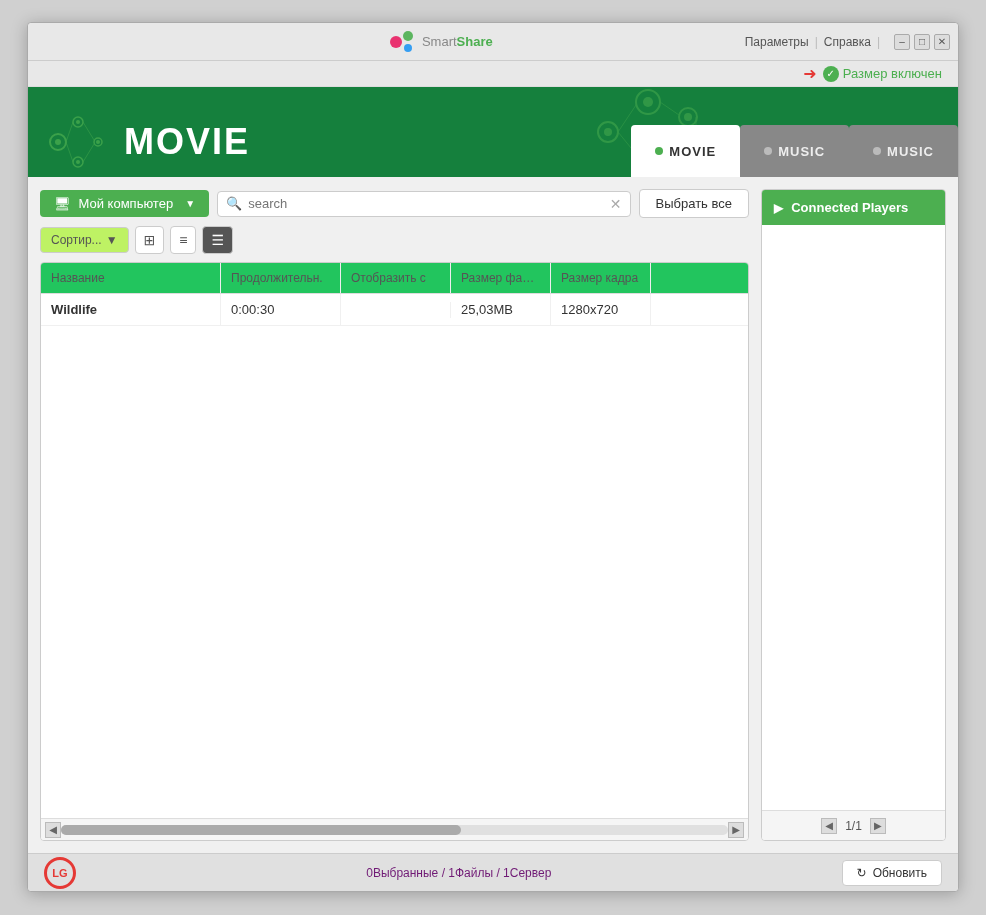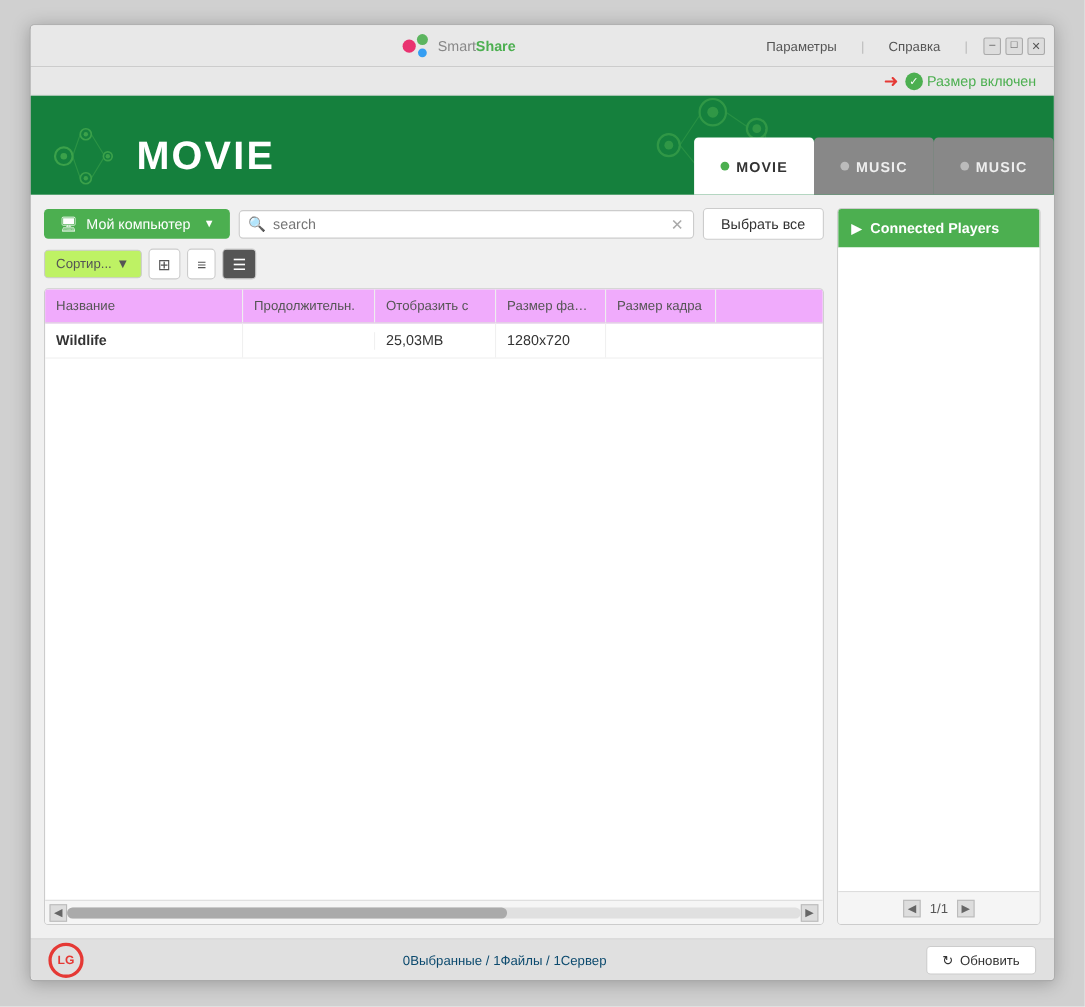--- a/index.html
+++ b/index.html
@@ -45,21 +45,21 @@
     .logo-icon {
       width: 28px;
       height: 28px;
     }
     .logo-smart { color: #888; }
     .logo-share { color: #4caf50; font-weight: 600; }
 
     .titlebar-menu {
       display: flex;
       align-items: center;
-      gap: 20px;
+      gap: 4px;
       color: #555;
       font-size: 12px;
     }
     .titlebar-menu span { cursor: pointer; }
     .separator { color: #bbb; margin: 0 2px; }
 
     .titlebar-controls {
       display: flex;
       gap: 4px;
       margin-left: 8px;
@@ -261,21 +261,21 @@
       border: 1px solid #ccc;
       border-radius: 4px;
       overflow: hidden;
       display: flex;
       flex-direction: column;
     }
     .file-list-header {
       display: grid;
       grid-template-columns: 180px 120px 110px 100px 100px;
       border-bottom: 1px solid #ddd;
-      background: #f0abfc;
+      background: #22c55e;
     }
     .col-header {
       padding: 8px 10px;
       font-size: 12px;
       color: #555;
       border-right: 1px solid #eee;
       font-weight: 500;
       white-space: nowrap;
       overflow: hidden;
       text-overflow: ellipsis;
@@ -407,21 +407,21 @@
       border-radius: 50%;
       border: 3px solid #e53935;
       display: flex;
       align-items: center;
       justify-content: center;
       color: #e53935;
       font-size: 11px;
       font-weight: 700;
     }
     .status-info {
-      color: #0c4a6e;
+      color: #701a75;
       font-size: 12px;
     }
     .refresh-btn {
       background: white;
       border: 1px solid #ccc;
       border-radius: 4px;
       padding: 5px 14px;
       cursor: pointer;
       font-size: 12px;
       color: #333;
@@ -596,20 +596,21 @@
       <div class="file-list-container">
         <div class="file-list-header">
           <div class="col-header">Название</div>
           <div class="col-header">Продолжительн.</div>
           <div class="col-header">Отобразить с</div>
           <div class="col-header">Размер файла</div>
           <div class="col-header">Размер кадра</div>
         </div>
         <div class="file-row">
           <div class="file-cell name">Wildlife</div>
+          <div class="file-cell">0:00:30</div>
           <div class="file-cell"></div>
           <div class="file-cell">25,03MB</div>
           <div class="file-cell">1280x720</div>
         </div>
 
         <div style="flex:1;"></div>
 
         <div class="scroll-area">
           <div class="scroll-arrow">◀</div>
           <div class="scroll-track">

